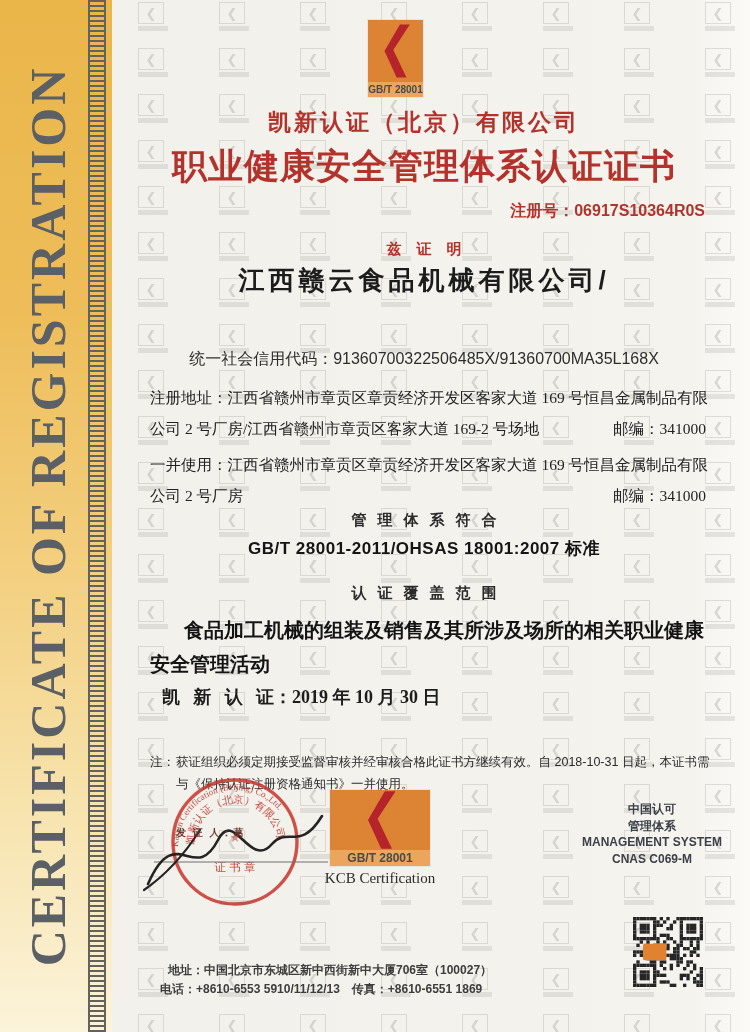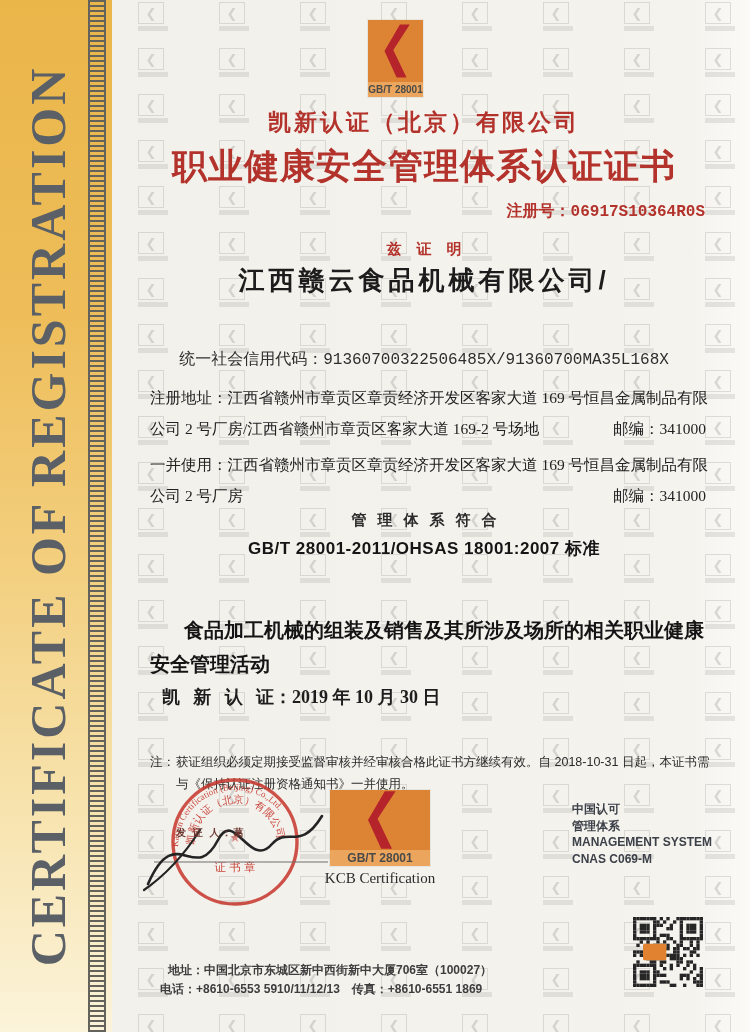--- a/index.html
+++ b/index.html
@@ -20,21 +20,21 @@
      border-left:2px solid #63625b;border-right:2px solid #63625b;
      background:repeating-linear-gradient(to bottom,#63625b 0px,#63625b 1.6px,rgba(0,0,0,0) 1.6px,rgba(0,0,0,0) 5px);}
   .band-text{position:absolute;left:0;top:1032px;width:1032px;height:96px;
      transform:rotate(-90deg);transform-origin:top left;
      font-family:"Liberation Serif","DejaVu Serif",serif;font-weight:bold;
      font-size:50px;letter-spacing:3px;color:#5b6066;line-height:96px;text-align:center;}
   
   .abs{position:absolute;z-index:3;}
   .center{left:128px;width:592px;text-align:center;}
   .red{color:#b3332c;}
-  .serif{font-family:Liberation Mono, monospace;}
+  .serif{font-family:Liberation Sans, sans-serif;}
   
   .kcb-logo{display:flex;flex-direction:column;box-shadow:0 0 0 1px rgba(0,0,0,.05);}
   .kcb-logo .logo-main{background:#dd8434;flex:1;display:flex;align-items:center;justify-content:center;}
   .kcb-logo .logo-strip{background:#eca55d;text-align:center;color:#4a4a48;
       font-size:10px;line-height:15px;height:15px;font-weight:bold;}
   #top-logo{left:368px;top:20px;width:55px;height:77px;}
   #kcb-bottom-logo{left:330px;top:790px;width:100px;height:76px;}
   #kcb-bottom-logo .logo-strip{font-size:12px;line-height:16px;height:16px;}
   #kcb-caption{left:318px;top:870px;width:124px;text-align:center;
       font-family:"Liberation Serif","DejaVu Serif",serif;font-size:15px;color:#2c2c2c;}
@@ -69,21 +69,21 @@
   #note{top:751px;left:150px;width:566px;font-size:12.5px;line-height:22px;color:#2a2a2a;display:flex;}
   #note .note-label{flex:0 0 26px;}
   
   #stamp{left:168px;top:775px;width:134px;height:134px;z-index:3;}
   #signature{left:142px;top:786px;width:196px;height:108px;z-index:4;}
   #issuer-sign{left:176px;top:826px;width:130px;font-size:10px;letter-spacing:2px;
       color:#6a352e;z-index:5;font-weight:bold;}
   
   #cnas-logo{left:452px;top:802px;width:112px;height:62px;}
   #cnas-text{left:572px;top:801px;width:160px;font-size:12px;font-weight:bold;
-      color:#3c4049;line-height:16.5px;text-align:left;}
+      color:#3c4049;line-height:16.5px;text-align:center;}
   
   #footer-info{top:921px;left:160px;width:468px;font-size:12px;font-weight:bold;
       line-height:19.5px;color:#3d3d3d;text-align:justify;}
   #footer-address{top:962px;left:168px;width:500px;font-size:12px;font-weight:bold;color:#3d3d3d;}
   #footer-phone{top:981px;left:160px;width:500px;font-size:12px;font-weight:bold;color:#3d3d3d;}
   #qr{left:633px;top:917px;width:70px;height:70px;}
 </style>
 </head>
 <body>
 
@@ -850,20 +850,21 @@
     <span>注册地址：</span><span>江西省赣州市章贡区章贡经济开发区客家大道 169 号恒昌金属制品有限公司 2 号厂房/江西省赣州市章贡区客家大道 169-2 号场地</span>
     <span class="postcode">邮编：341000</span>
   </div>
   <div id="addr-operating" class="abs addr-block">
     <span>一并使用：</span><span>江西省赣州市章贡区章贡经济开发区客家大道 169 号恒昌金属制品有限公司 2 号厂房</span>
     <span class="postcode">邮编：341000</span>
   </div>
 
   <div id="conform-label" class="abs center">管理体系符合</div>
   <div id="standard-line" class="abs center">GB/T 28001-2011/OHSAS 18001:2007 标准</div>
+  <div id="scope-label" class="abs center">认证覆盖范围</div>
   <div id="scope-text" class="abs">食品加工机械的组装及销售及其所涉及场所的相关职业健康安全管理活动</div>
 
   <div id="date-issue" class="abs date-line">
     <span class="date-label">凯新认证</span><span class="date-value">：</span><span class="date-value">2019 年 10 月 30 日</span>
   </div>
 
   <div id="note" class="abs">
     <span class="note-label">注：</span>
     <span>获证组织必须定期接受监督审核并经审核合格此证书方继续有效。自 2018-10-31 日起，本证书需与《保持认证注册资格通知书》一并使用。</span>
   </div>

